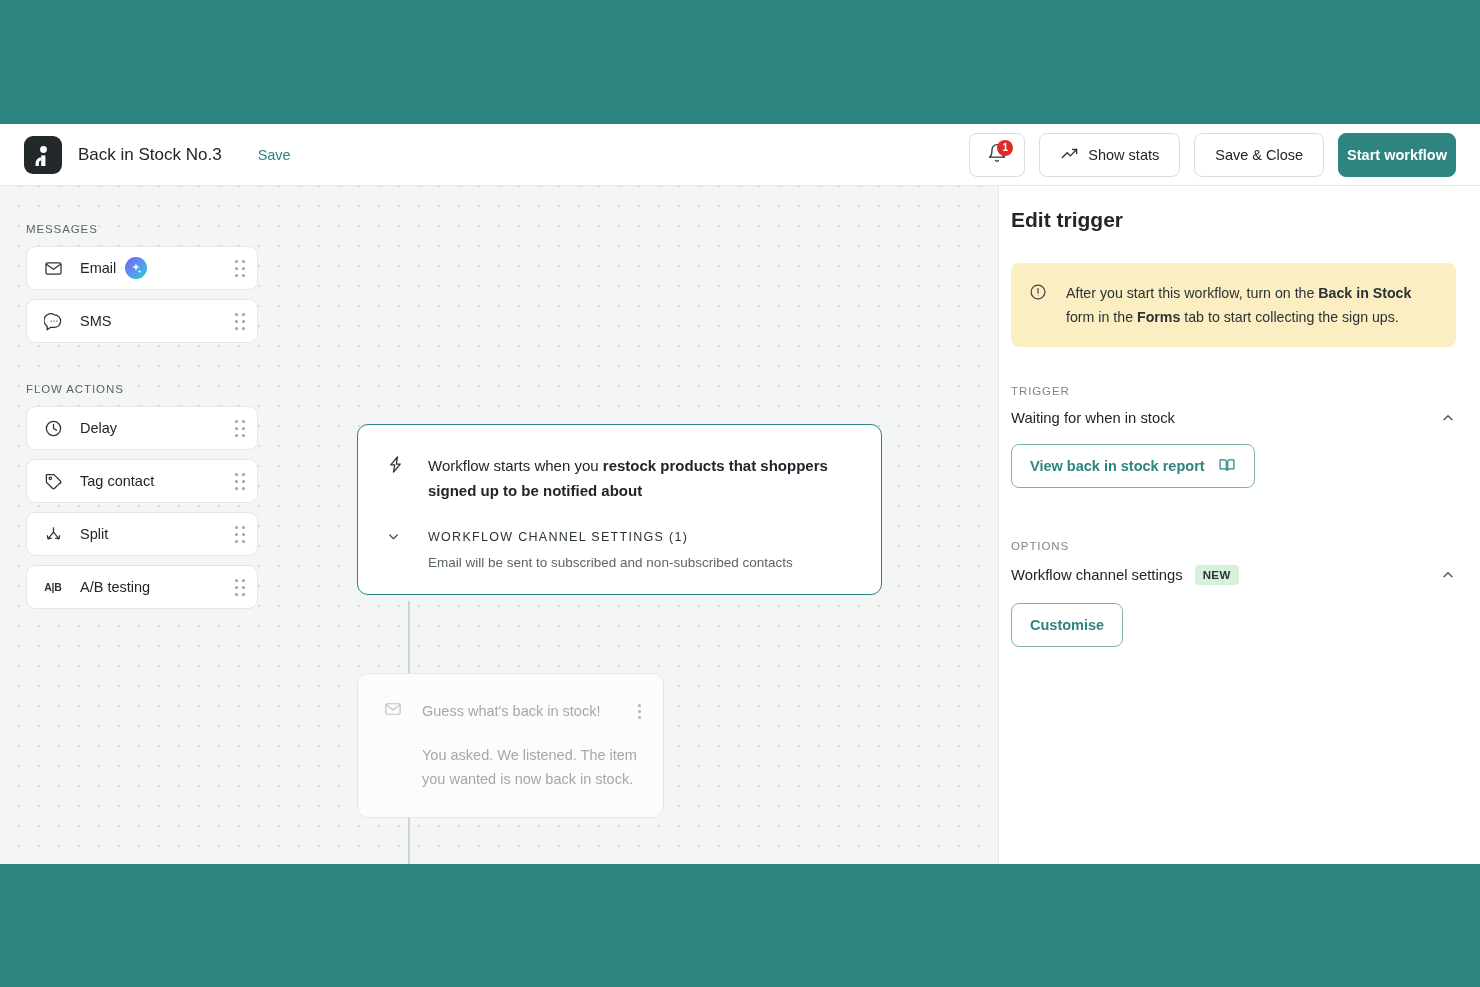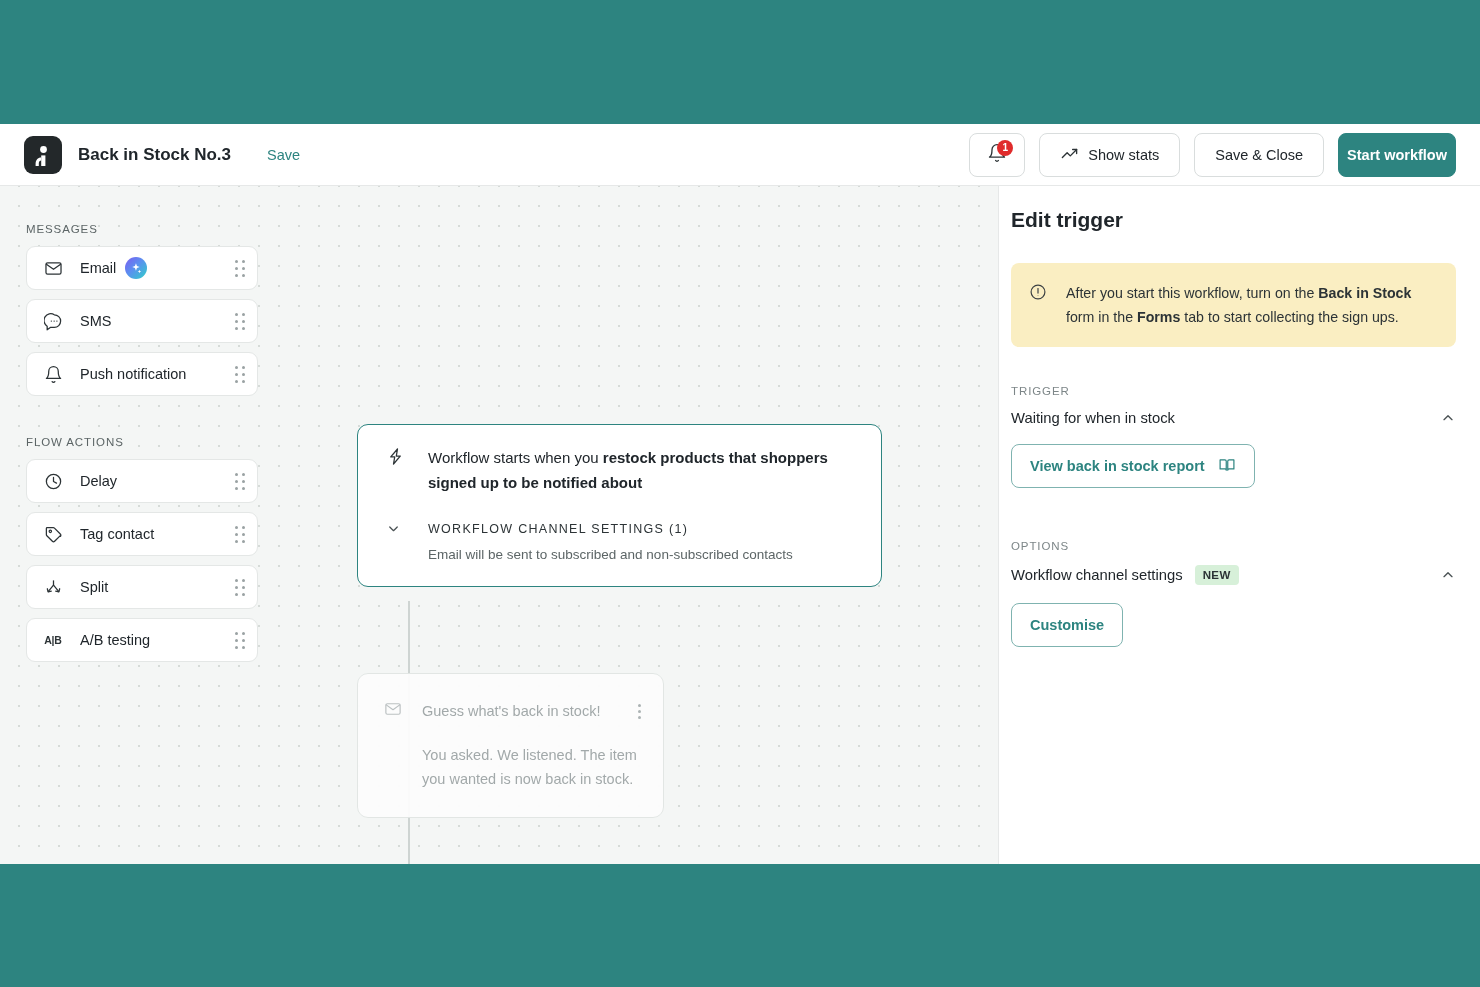--- a/index.html
+++ b/index.html
@@ -32,21 +32,21 @@
     width: 38px; height: 38px;
     background: #23282a;
     border-radius: 9px;
     display: flex; align-items: center; justify-content: center;
     flex: 0 0 38px;
   }
   .app-title {
     font-size: 17px;
     color: #20262b;
     margin-left: 16px;
-    font-weight: 700;
+    font-weight: 400;
     white-space: nowrap;
   }
   .edit-link {
     font-size: 14.5px;
     color: #2d8480;
     margin-left: 36px;
     cursor: pointer;
   }
   .topbar-spacer { flex: 1 1 auto; }
   .btn {
@@ -141,21 +141,21 @@
   .grip i { width: 3px; height: 3px; border-radius: 50%; background: #9aa2a3; display: block; }
 
   
   .trigger-card {
     position: absolute;
     left: 357px; top: 238px;
     width: 525px;
     background: #fff;
     border: 1.6px solid #2d8480;
     border-radius: 11px;
-    padding: 20px 28px 24px 28px;
+    padding: 28px 28px 24px 28px;
   }
   .tc-row { display: flex; align-items: flex-start; }
   .tc-icon { width: 20px; flex: 0 0 20px; color: #2c3336; margin-top: 2px; }
   .tc-text { margin-left: 22px; font-size: 15px; line-height: 25px; color: #20262b; }
   .tc-text b { font-weight: bold; }
   .tc-settings { display: flex; align-items: center; margin-top: 26px; cursor: pointer; }
   .tc-chevron { width: 20px; flex: 0 0 20px; color: #4a5254; display:flex; align-items:center;}
   .tc-settings-label {
     margin-left: 22px;
     font-size: 12.5px;
@@ -357,38 +357,20 @@
           <span class="grip">
               <i></i>
               <i></i>
               <i></i>
               <i></i>
               <i></i>
               <i></i>
             </span>
         </div>
 
-        <div class="pal-item">
-          <span class="pal-icon">
-            <svg width="19" height="19" viewBox="0 0 24 24" fill="none" stroke="#2c3336" stroke-width="1.6" stroke-linecap="round" stroke-linejoin="round">
-              <path d="M18 8A6 6 0 0 0 6 8c0 7-3 9-3 9h18s-3-2-3-9"></path>
-                <path d="M13.7 21a2 2 0 0 1-3.4 0"></path>
-            </svg>
-          </span>
-          <span class="pal-label">Push notification</span>
-          <span class="pal-spacer"></span>
-          <span class="grip">
-              <i></i>
-              <i></i>
-              <i></i>
-              <i></i>
-              <i></i>
-              <i></i>
-            </span>
-        </div>
 
         <div class="palette-heading second">FLOW ACTIONS</div>
 
         <div class="pal-item">
           <span class="pal-icon">
             <svg width="19" height="19" viewBox="0 0 24 24" fill="none" stroke="#2c3336" stroke-width="1.6" stroke-linecap="round" stroke-linejoin="round">
               <circle cx="12" cy="12" r="9"></circle>
                 <polyline points="12,6.8 12,12 15.8,14"></polyline>
             </svg>
           </span>

